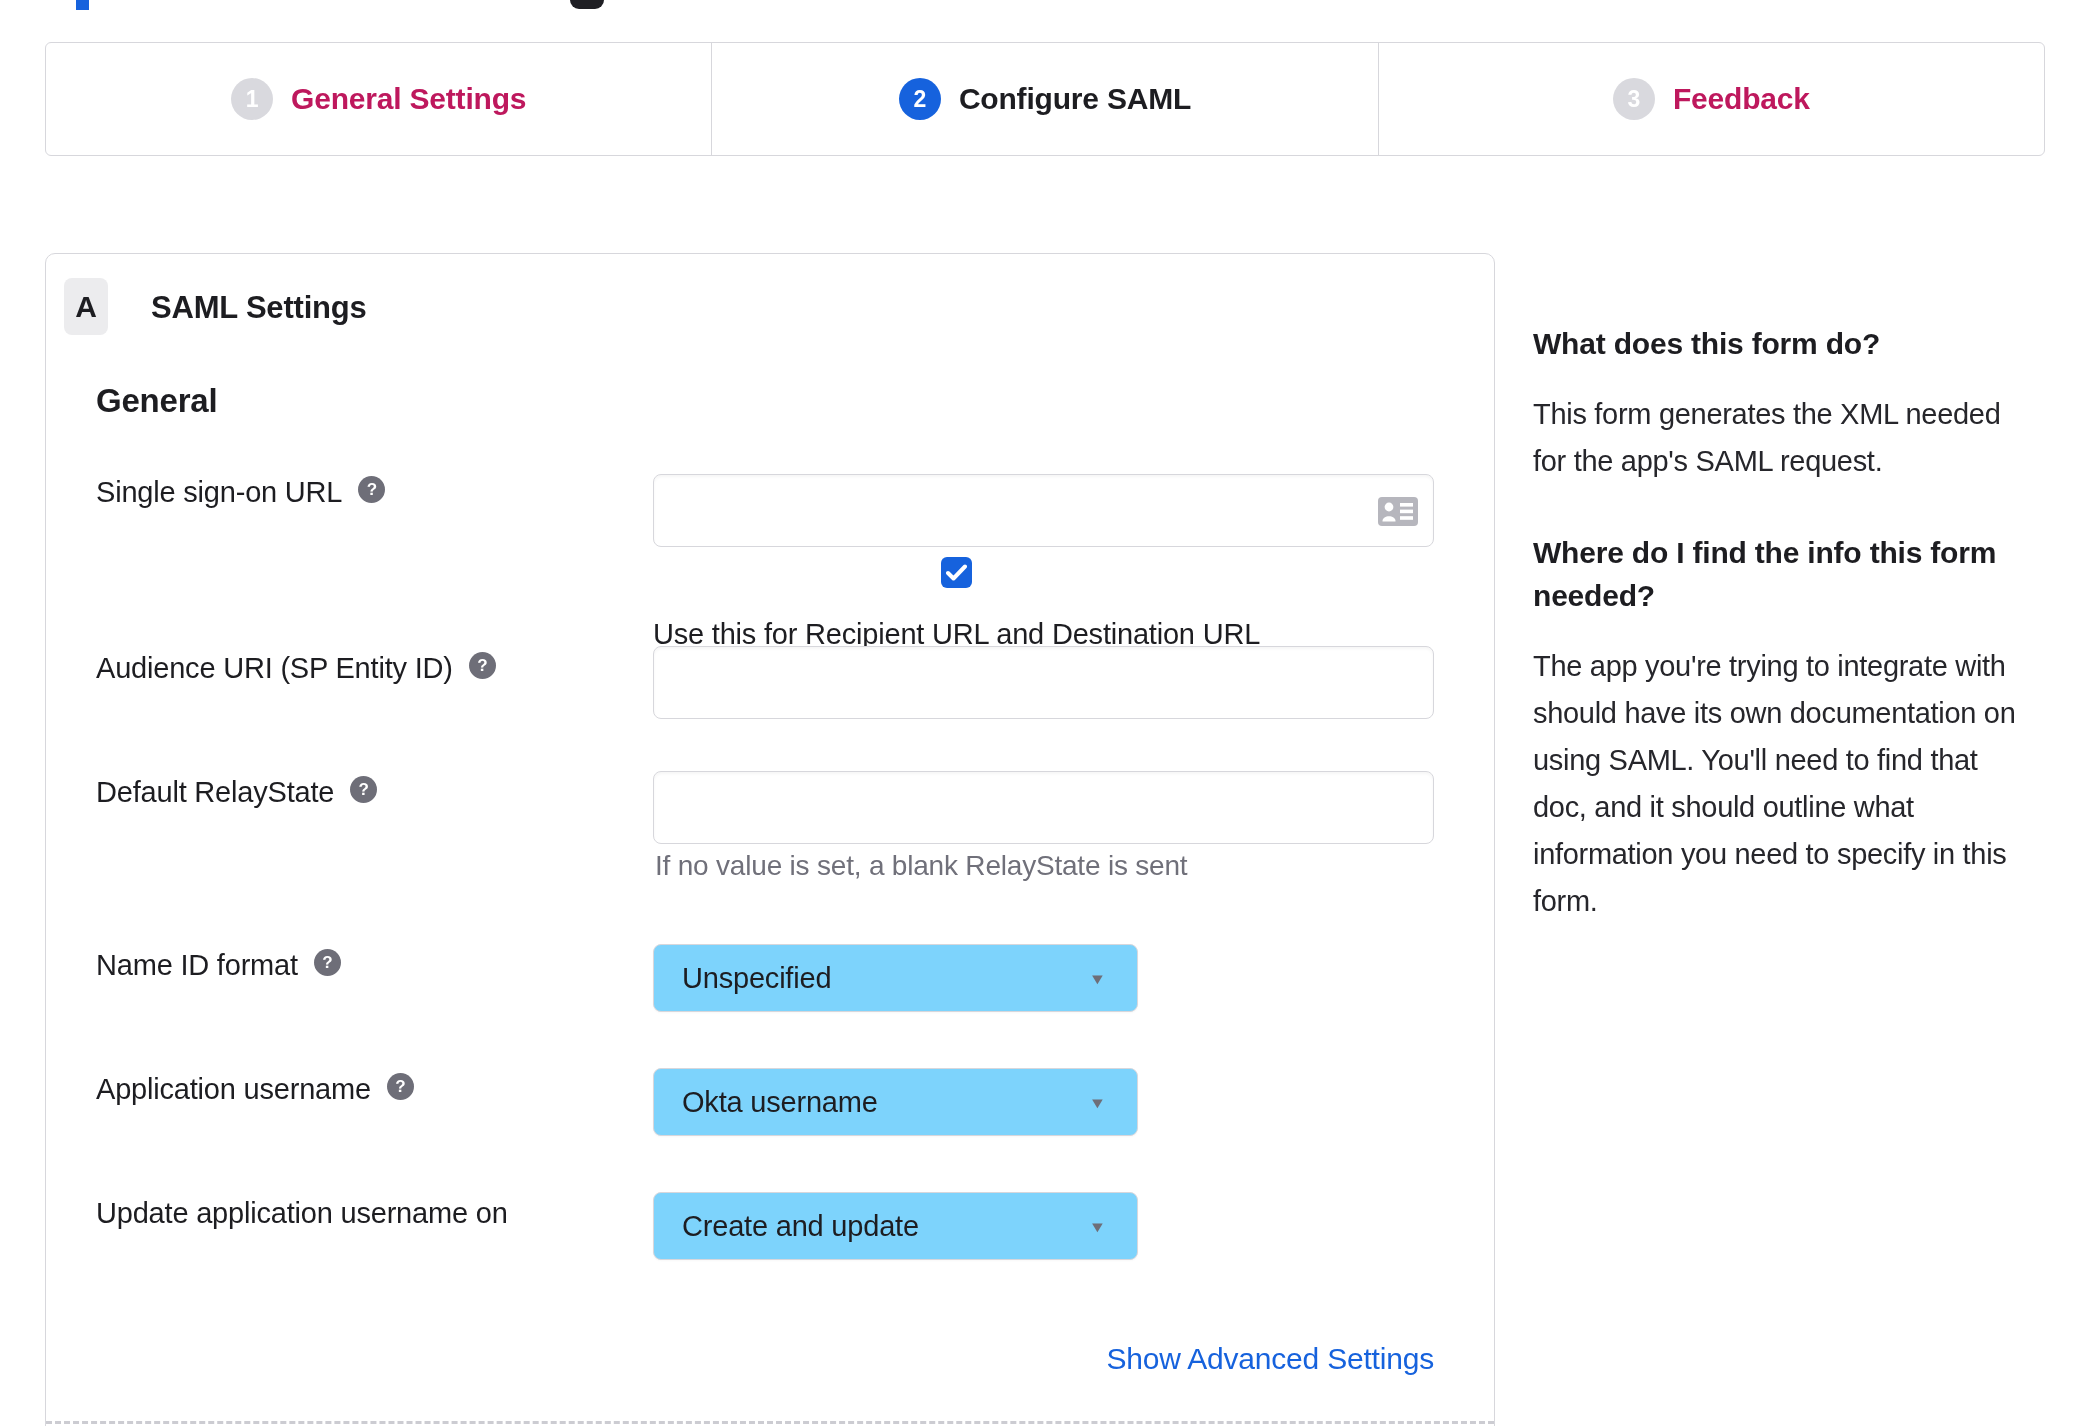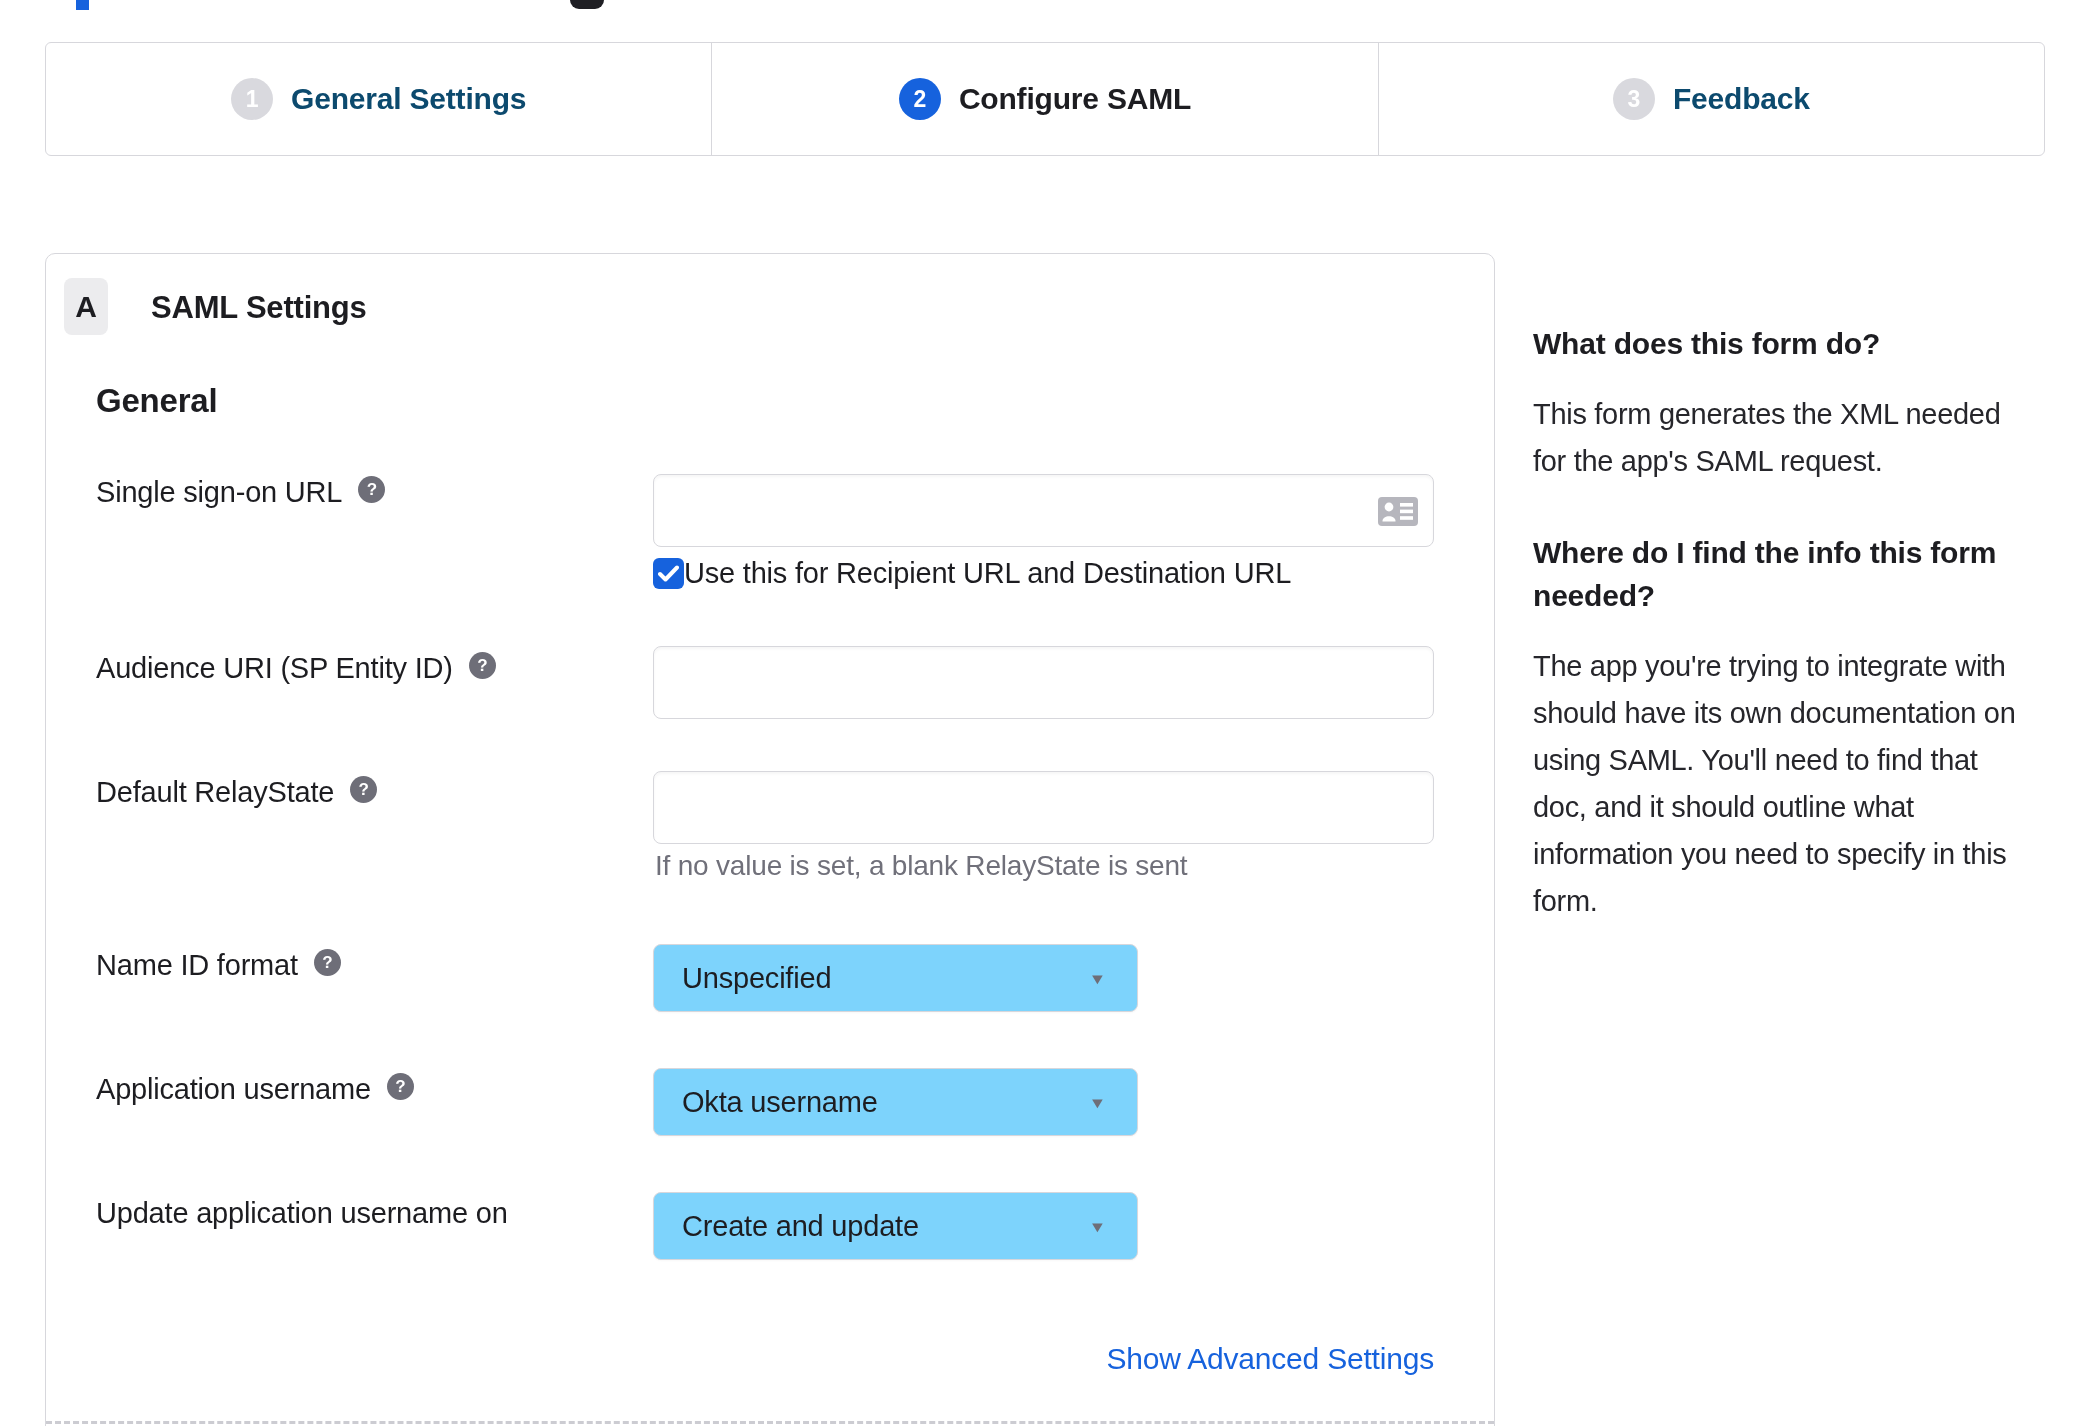--- a/index.html
+++ b/index.html
@@ -24,21 +24,21 @@
   .step{flex:1;display:flex;align-items:center;justify-content:center;gap:18px;}
   .step + .step{border-left:1px solid #d7d7dc;}
   .step-circle{
     width:42px;height:42px;border-radius:50%;
     display:flex;align-items:center;justify-content:center;
     font-size:23px;font-weight:700;color:#ffffff;flex:0 0 auto;
   }
   .step-circle.inactive{background:#d9d9de;}
   .step-circle.active{background:#1662dd;}
   .step-label{font-size:30px;font-weight:700;letter-spacing:-0.2px;}
-  .step-label.inactive{color:#0c4a6e;}
+  .step-label.inactive{color:#be185d;}
   .step-label.active{color:#1d1d21;}
 
   
   .panel{
     position:absolute;left:45px;top:253px;width:1450px;height:1300px;
     border:1px solid #d7d7dc;border-radius:10px 10px 0 0;background:#fff;
     box-sizing:border-box;
   }
   .section-badge{
     position:absolute;left:18px;top:24px;width:44px;height:57px;
@@ -66,21 +66,21 @@
     box-sizing:border-box;box-shadow:inset 0 2px 3px rgba(0,0,0,0.04);
     font-family:"Liberation Sans", sans-serif;font-size:29px;color:#1d1d21;
     padding:0 70px 0 26px;outline:none;
   }
   .input-wrap{position:absolute;left:607px;width:781px;height:73px;}
   .input-wrap .text-input{left:0;top:0;width:781px;}
   .card-icon{position:absolute;right:16px;top:23px;width:40px;height:29px;}
 
   .checkbox-row{
     position:absolute;left:607px;top:303px;
-    display:flex;align-items:center;
+    display:flex;align-items:center;gap:30px;flex-direction:column;
   }
   .checkbox{
     width:31px;height:31px;border-radius:6px;background:#1662dd;
     display:flex;align-items:center;justify-content:center;flex:0 0 auto;
     cursor:pointer;
   }
   .checkbox svg{display:block;}
   .checkbox-label{font-size:29px;color:#1d1d21;letter-spacing:-0.2px;}
 
   .hint-text{position:absolute;left:609px;top:596px;font-size:28px;color:#70707a;letter-spacing:-0.2px;}

